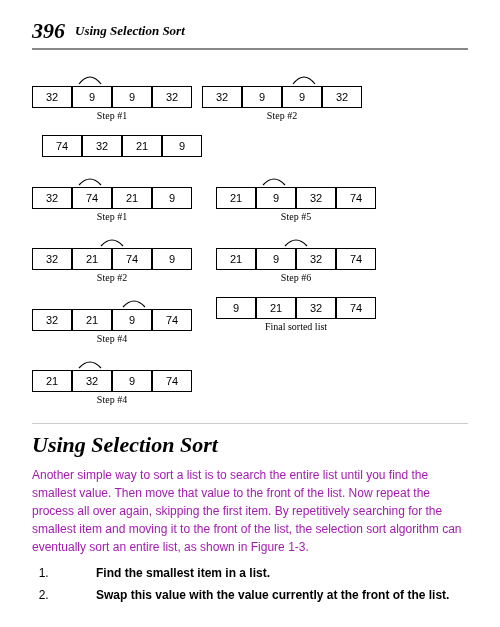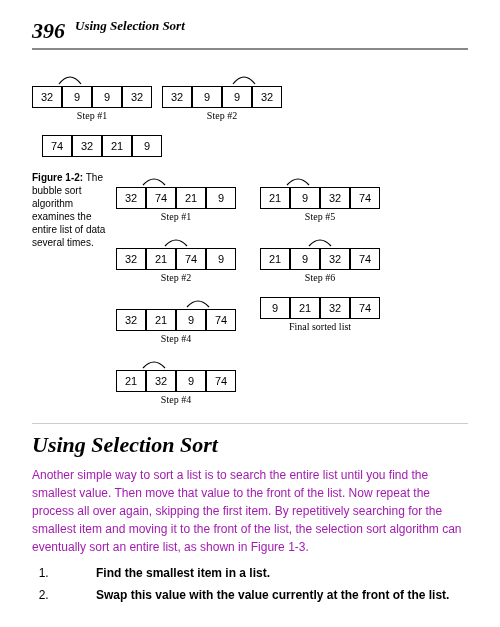--- a/index.html
+++ b/index.html
@@ -13,21 +13,21 @@
       overflow-x: hidden;
     }
 
     .page {
       padding: 18px 32px 24px 32px;
     }
 
     
     .page-header {
       display: flex;
-      align-items: flex-start;
+      align-items: center;
       border-bottom: 2px solid #888;
       padding-bottom: 4px;
       margin-bottom: 18px;
     }
     .page-number {
       font-size: 22px;
       font-weight: bold;
       font-style: italic;
       margin-right: 10px;
     }
@@ -57,21 +57,21 @@
       flex-direction: column;
       align-items: center;
     }
 
     .boxes-row {
       display: flex;
       align-items: stretch;
     }
 
     .box {
-      width: 30px;
+      width: 40px;
       height: 22px;
       border: 1px solid #000;
       display: flex;
       align-items: center;
       justify-content: center;
       font-size: 11px;
       font-family: Arial, sans-serif;
     }
 
     .step-label {
@@ -208,26 +208,20 @@
           <div class="box">32</div>
           <div class="box">21</div>
           <div class="box">9</div>
         </div>
       </div>
     </div>
 
     <div style="display:flex;gap:8px;margin-top:4px;">
 
       <div class="left-col-with-caption">
-        <div class="caption-side">
-          <div style="font-size:10px;font-family:Arial,sans-serif;line-height:1.3;">
-            <b>Figure 1-2:</b>
-            <span>The bubble sort algorithm examines the entire list of data several times.</span>
-          </div>
-        </div>
 
         <div class="steps-left">
 
           <div class="arc-container diagram-group">
             <svg class="arc-svg" width="88" height="16">
               <path d="M 11,14 Q 22,2 33,14" fill="none" stroke="#000" stroke-width="1.2"></path>
             </svg>
             <div class="boxes-row">
               <div class="box">32</div>
               <div class="box">74</div>

